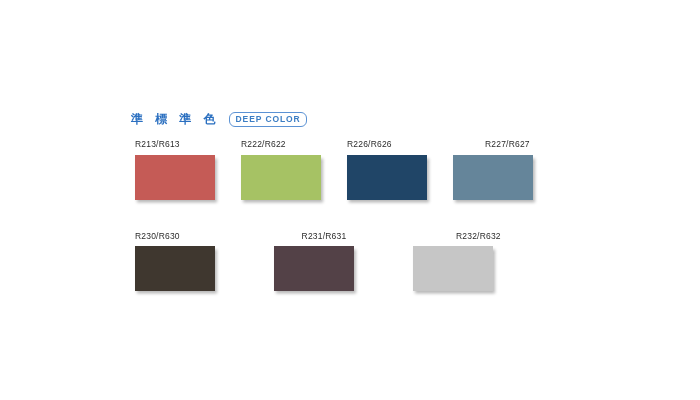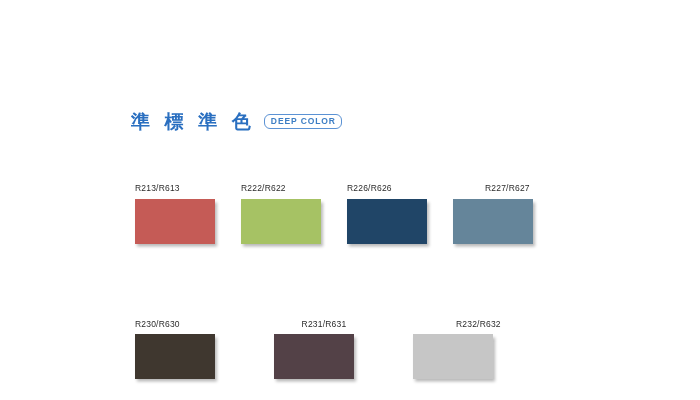--- a/index.html
+++ b/index.html
@@ -25,21 +25,21 @@
     position: absolute;
     left: 131px;
     top: 112px;
     display: flex;
     align-items: center;
     gap: 9px;
   }
 
   .title {
     font-family: "DejaVu Sans", sans-serif;
-    font-size: 19px;
+    font-size: 12px;
     font-weight: bold;
     color: #2a6fc0;
     letter-spacing: 4px;
     line-height: 1;
     white-space: nowrap;
   }
 
   .badge {
     border: 1px solid #5b92d4;
     color: #3d7ec4;
@@ -64,21 +64,20 @@
     gap: 6px;
   }
 
   .row + .row {
     margin-top: 32px;
     gap: 39px;
   }
 
   .cell {
     width: 100px;
-    margin-top: 44px;
   }
 
   .cell-label {
     font-size: 8.5px;
     color: #2b2b2b;
     letter-spacing: 0.2px;
     line-height: 1;
     margin-bottom: 6px;
     white-space: nowrap;
   }

